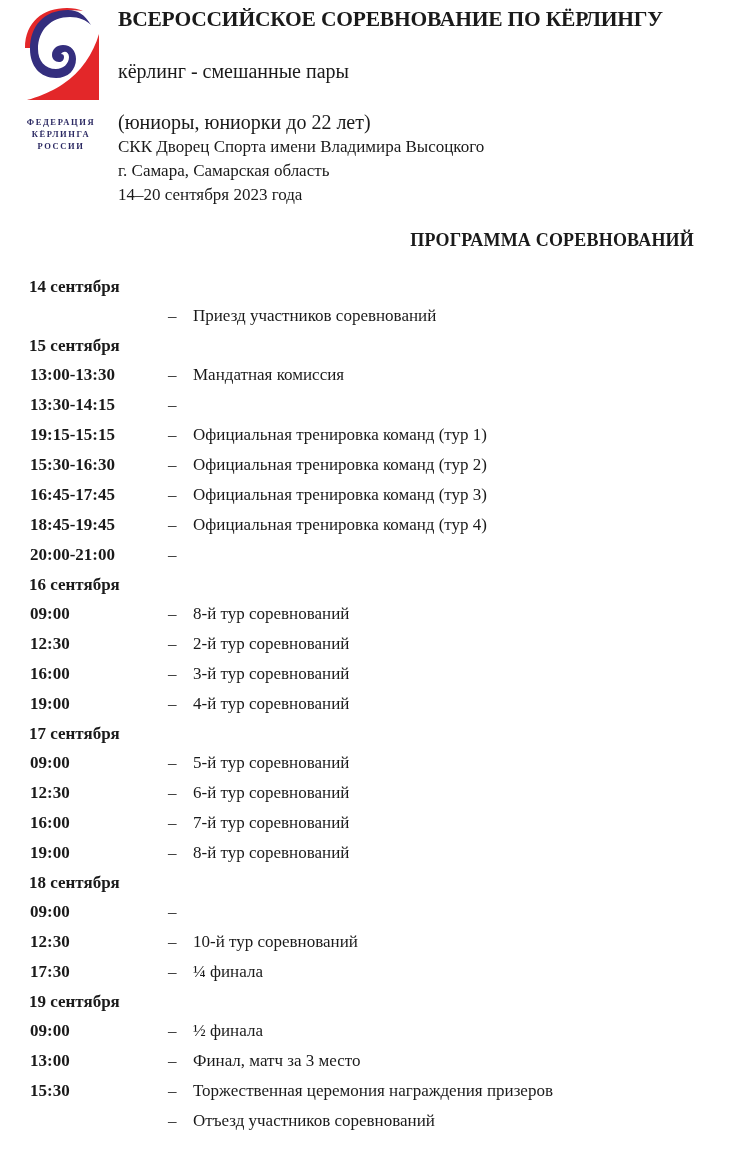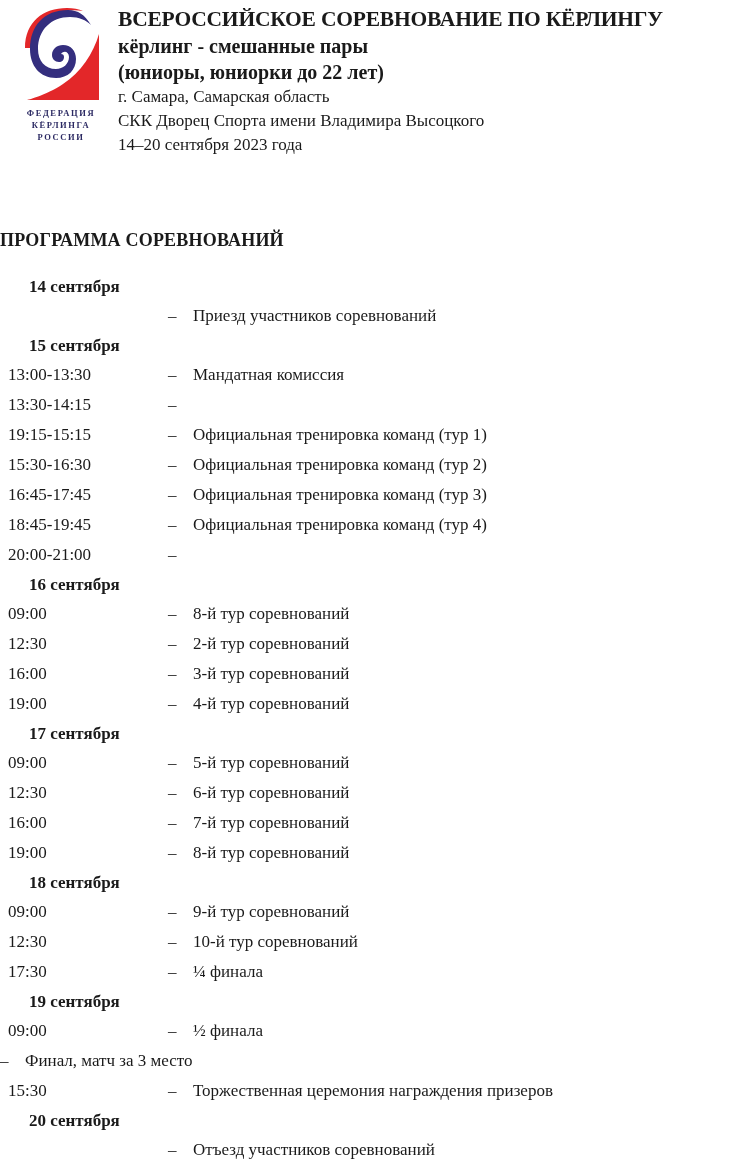--- a/index.html
+++ b/index.html
@@ -29,21 +29,21 @@
     width: 100px;
     height: 100px;
     margin: 0 auto;
   }
   .logo-mark svg {
     display: block;
     width: 100%;
     height: 100%;
   }
   .logo-caption {
-    margin-top: 3px;
+    margin-top: 12px;
     text-align: center;
     color: #2c2a63;
     font-family: "Liberation Serif", "DejaVu Serif", serif;
     font-weight: bold;
     font-size: 8.5px;
     letter-spacing: 1.6px;
     line-height: 12px;
   }
   .logo-caption div { white-space: nowrap; }
 
@@ -55,36 +55,37 @@
     width: 618px;
   }
   .title-main {
     font-weight: bold;
     font-size: 21.5px;
     line-height: 27px;
     letter-spacing: -0.2px;
     white-space: nowrap;
   }
   .title-sub {
-    font-weight: bold;
+    font-weight: normal;
     font-size: 20px;
     line-height: 26px;
+    margin-top: 25px;
   }
   .venue-line {
     font-size: 17px;
     line-height: 24px;
   }
 
   
   .program-heading {
     position: absolute;
     left: 0;
     top: 230px;
     width: 694px;
-    text-align: left;
+    text-align: right;
     font-weight: bold;
     font-size: 18px;
     letter-spacing: 0.2px;
   }
 
   
   .schedule {
     position: absolute;
     left: 0;
     top: 272px;
@@ -97,23 +98,24 @@
     padding-left: 29px;
   }
   .row {
     display: flex;
     align-items: baseline;
     line-height: 30px;
     font-size: 17px;
   }
   .row .time {
     width: 168px;
-    padding-left: 8px;
+    padding-left: 30px;
     box-sizing: border-box;
     white-space: nowrap;
+    font-weight: bold;
   }
   .row .dash {
     width: 25px;
     text-align: left;
   }
   .row .desc {
     flex: 1;
     white-space: nowrap;
   }
 </style>
@@ -140,22 +142,22 @@
     <div>ФЕДЕРАЦИЯ</div>
     <div>КЁРЛИНГА</div>
     <div>РОССИИ</div>
   </div>
 </div>
 
 <div class="header">
   <div class="title-main">ВСЕРОССИЙСКОЕ СОРЕВНОВАНИЕ ПО КЁРЛИНГУ</div>
   <div class="title-sub">кёрлинг - смешанные пары</div>
   <div class="title-sub">(юниоры, юниорки до 22 лет)</div>
+  <div class="venue-line">СКК Дворец Спорта имени Владимира Высоцкого</div>
   <div class="venue-line">г. Самара, Самарская область</div>
-  <div class="venue-line">СКК Дворец Спорта имени Владимира Высоцкого</div>
   <div class="venue-line">14–20 сентября 2023 года</div>
 </div>
 
 <div class="program-heading">ПРОГРАММА СОРЕВНОВАНИЙ</div>
 
 <div class="schedule" id="schedule">
     <div class="day-heading">14 сентября</div>
     <div class="row">
       <div class="time"></div>
       <div class="dash">–</div>
@@ -234,46 +236,45 @@
     </div>
     <div class="row">
       <div class="time">19:00</div>
       <div class="dash">–</div>
       <div class="desc">8-й тур соревнований</div>
     </div>
     <div class="day-heading">18 сентября</div>
     <div class="row">
       <div class="time">09:00</div>
       <div class="dash">–</div>
-      <div class="desc">9-й тур соревнований</div>
     </div>
     <div class="row">
       <div class="time">12:30</div>
       <div class="dash">–</div>
       <div class="desc">10-й тур соревнований</div>
     </div>
     <div class="row">
       <div class="time">17:30</div>
       <div class="dash">–</div>
       <div class="desc">¼ финала</div>
     </div>
     <div class="day-heading">19 сентября</div>
     <div class="row">
       <div class="time">09:00</div>
       <div class="dash">–</div>
       <div class="desc">½ финала</div>
     </div>
     <div class="row">
+      <div class="time">13:00</div>
       <div class="dash">–</div>
       <div class="desc">Финал, матч за 3 место</div>
     </div>
     <div class="row">
       <div class="time">15:30</div>
       <div class="dash">–</div>
       <div class="desc">Торжественная церемония награждения призеров</div>
     </div>
-    <div class="day-heading">20 сентября</div>
     <div class="row">
       <div class="time"></div>
       <div class="dash">–</div>
       <div class="desc">Отъезд участников соревнований</div>
     </div>
   </div>
 
 </body></html>

